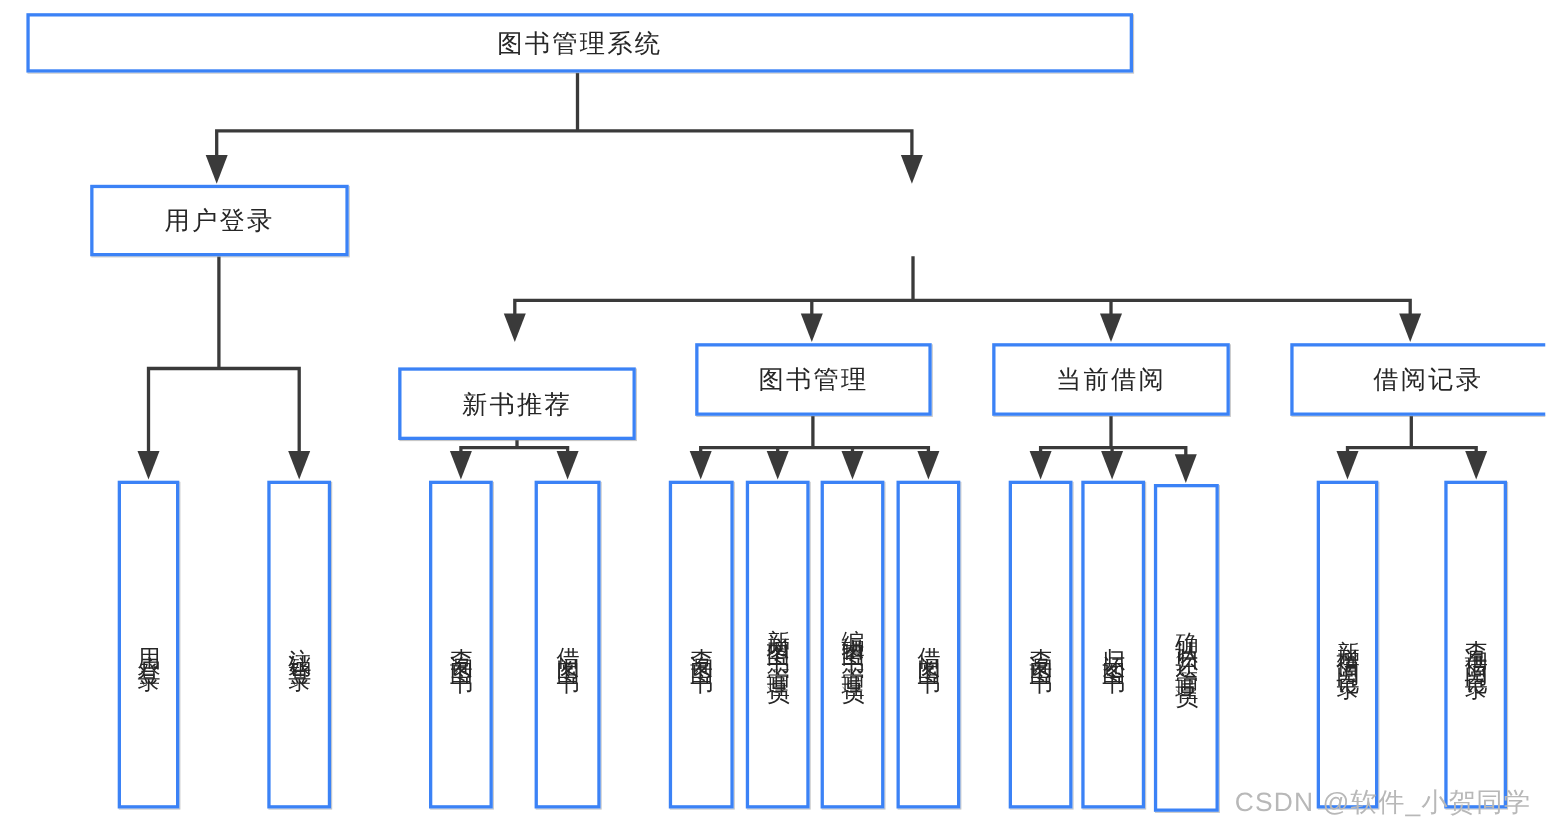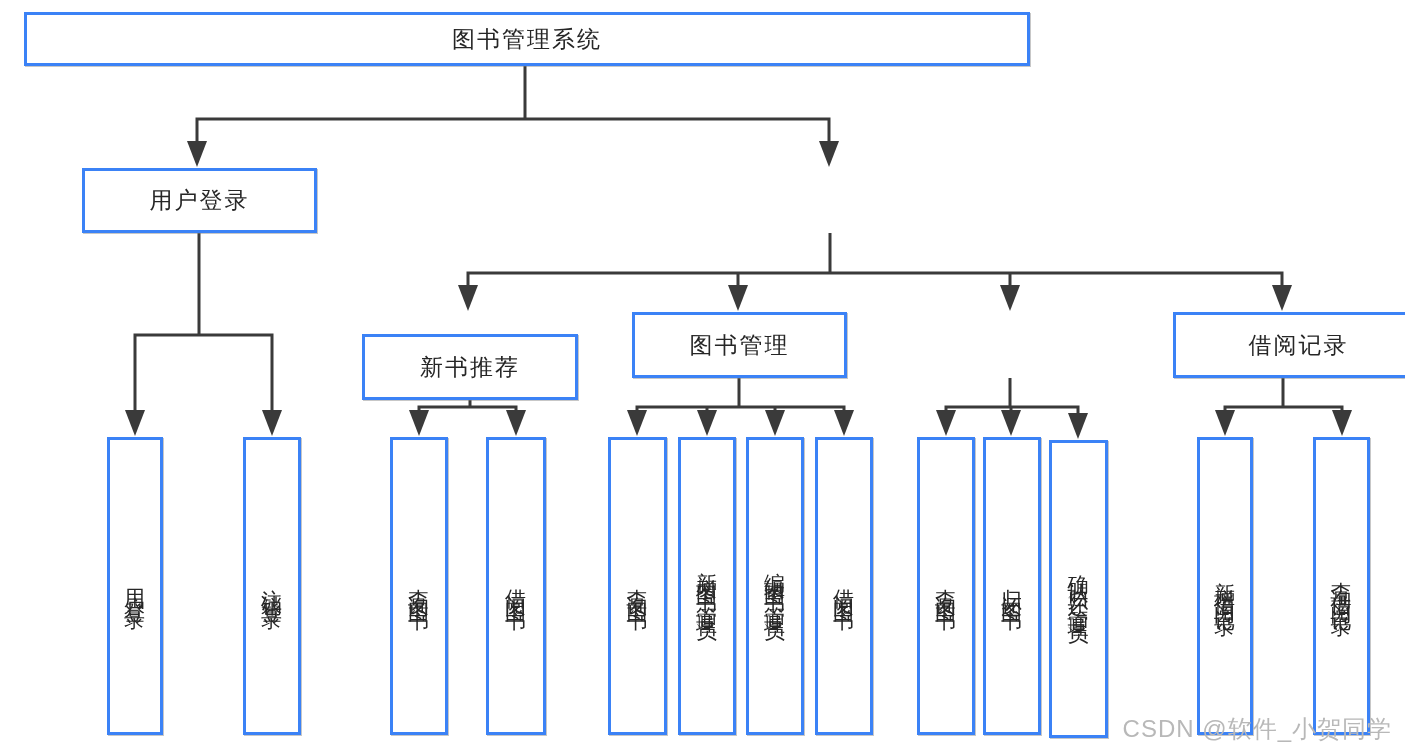--- a/index.html
+++ b/index.html
@@ -70,20 +70,23 @@
   <div class="node l2-box" style="left:82px;">
     <span class="h-label">用户登录</span>
   </div>
 
   <div class="node l3-box" style="left:362px;width:216px;margin-top:22px;">
     <span class="h-label">新书推荐</span>
   </div>
   <div class="node l3-box" style="left:632px;width:215px;">
     <span class="h-label">图书管理</span>
   </div>
+  <div class="node l3-box" style="left:902px;width:216px;">
+    <span class="h-label">当前借阅</span>
+  </div>
   <div class="node l3-box" style="left:1173px;width:251px;">
     <span class="h-label">借阅记录</span>
   </div>
 
   <div class="node leaf" style="left:107px;width:56px;">
     <span class="v-label">用户登录</span>
   </div>
   <div class="node leaf" style="left:243px;width:58px;">
     <span class="v-label">注销登录</span>
   </div>

